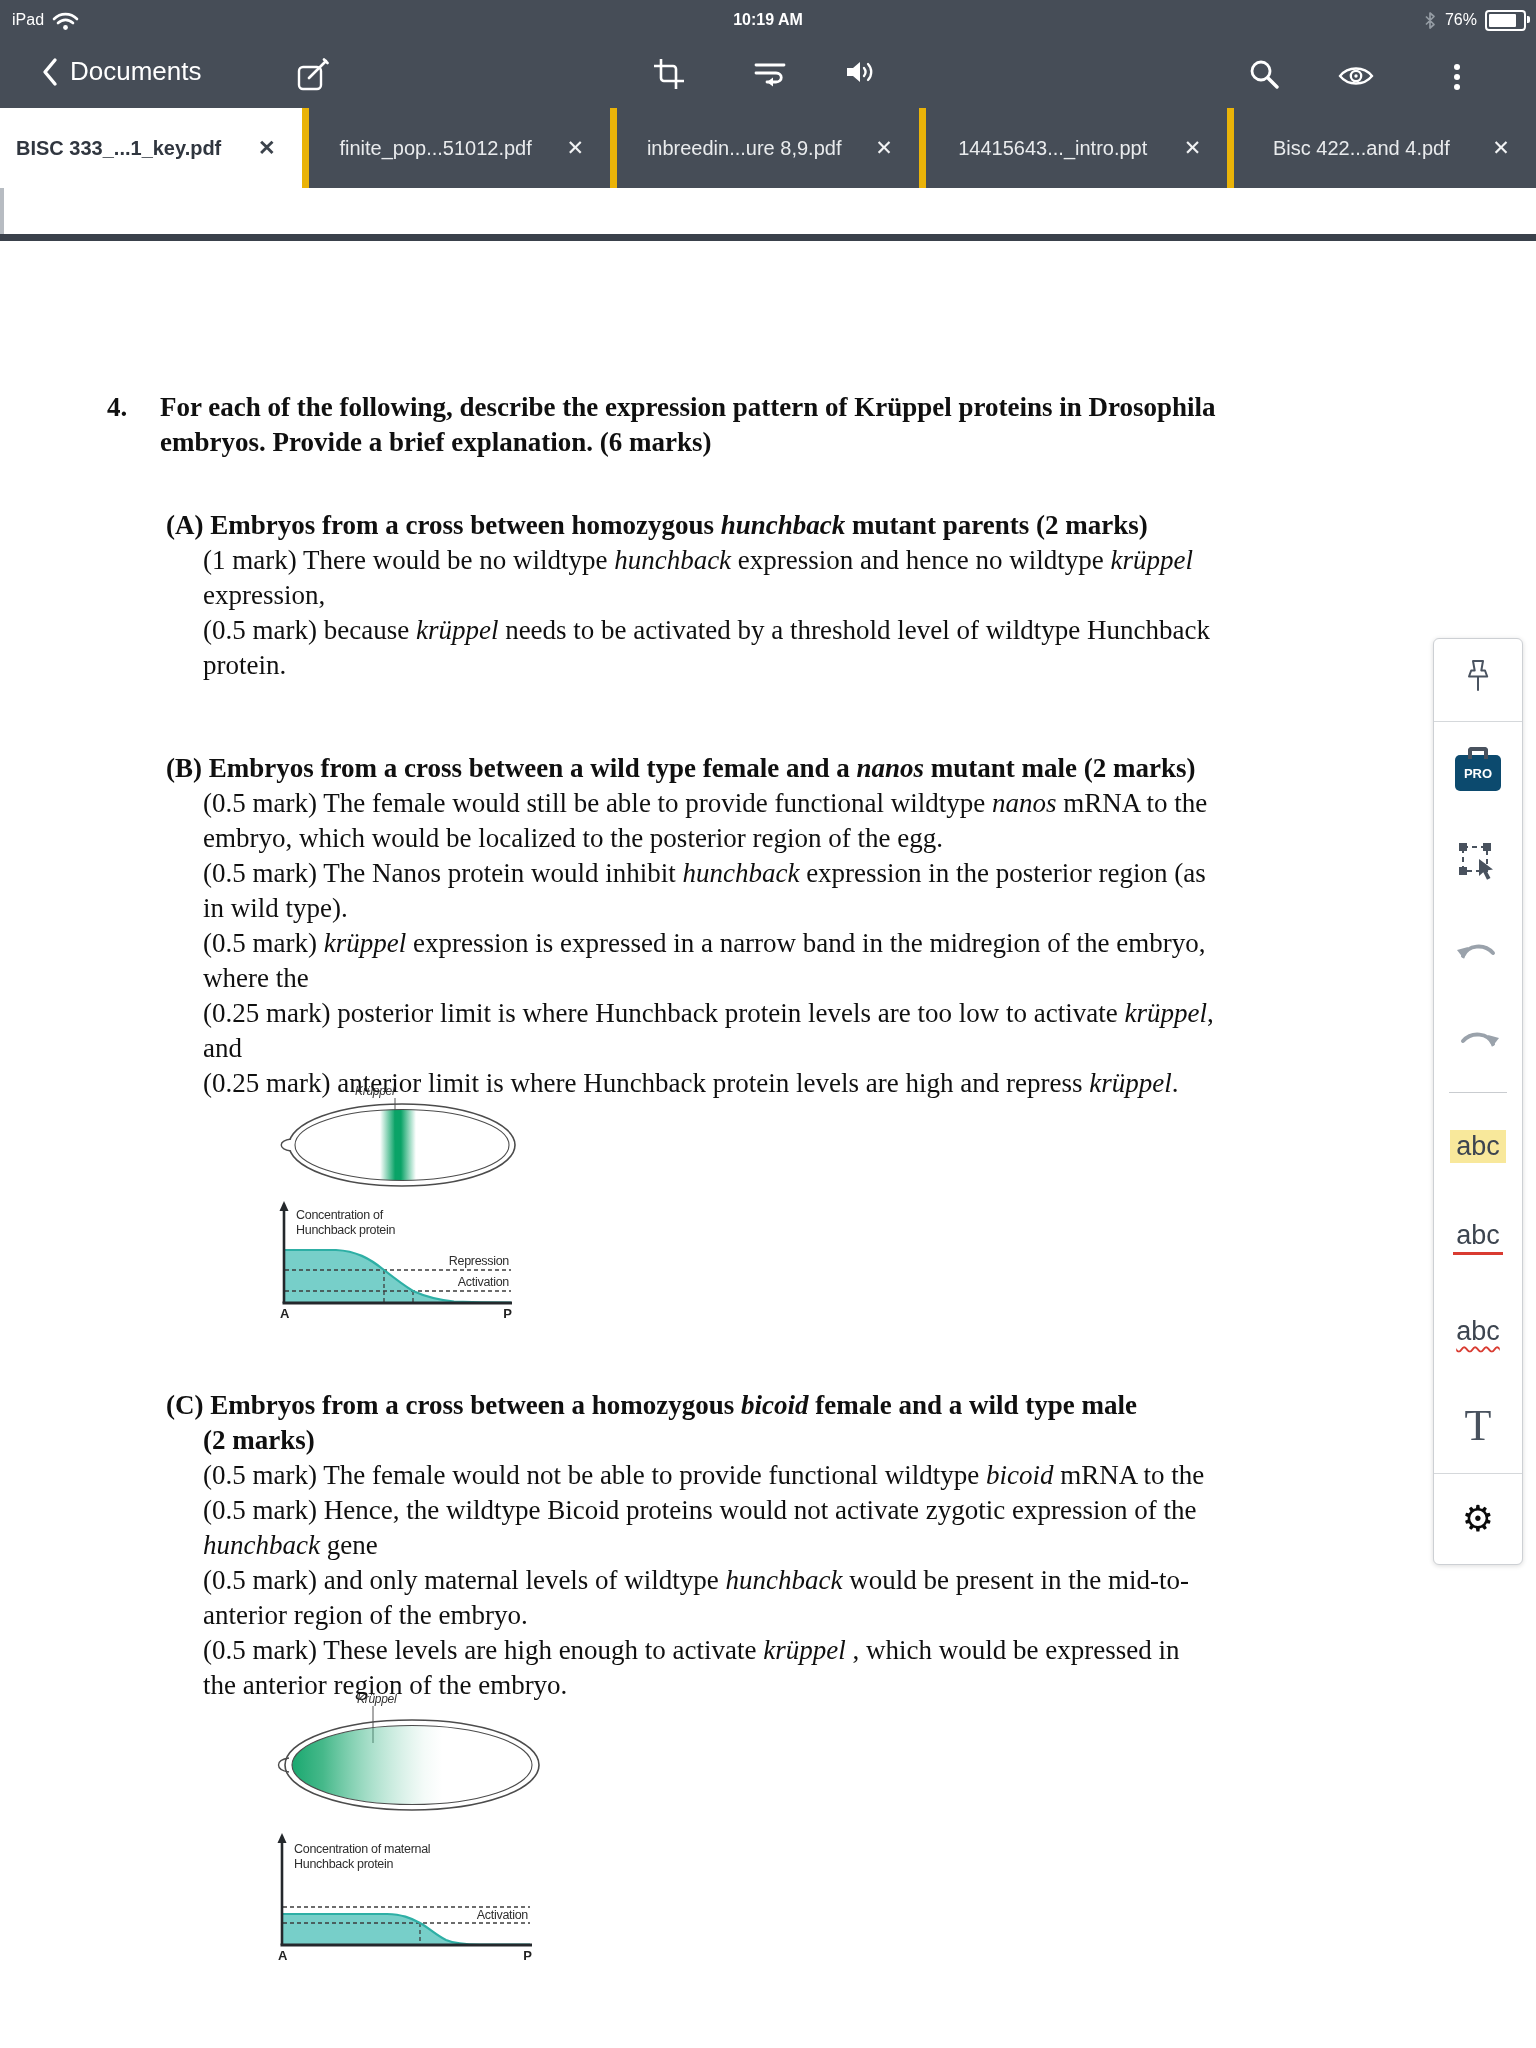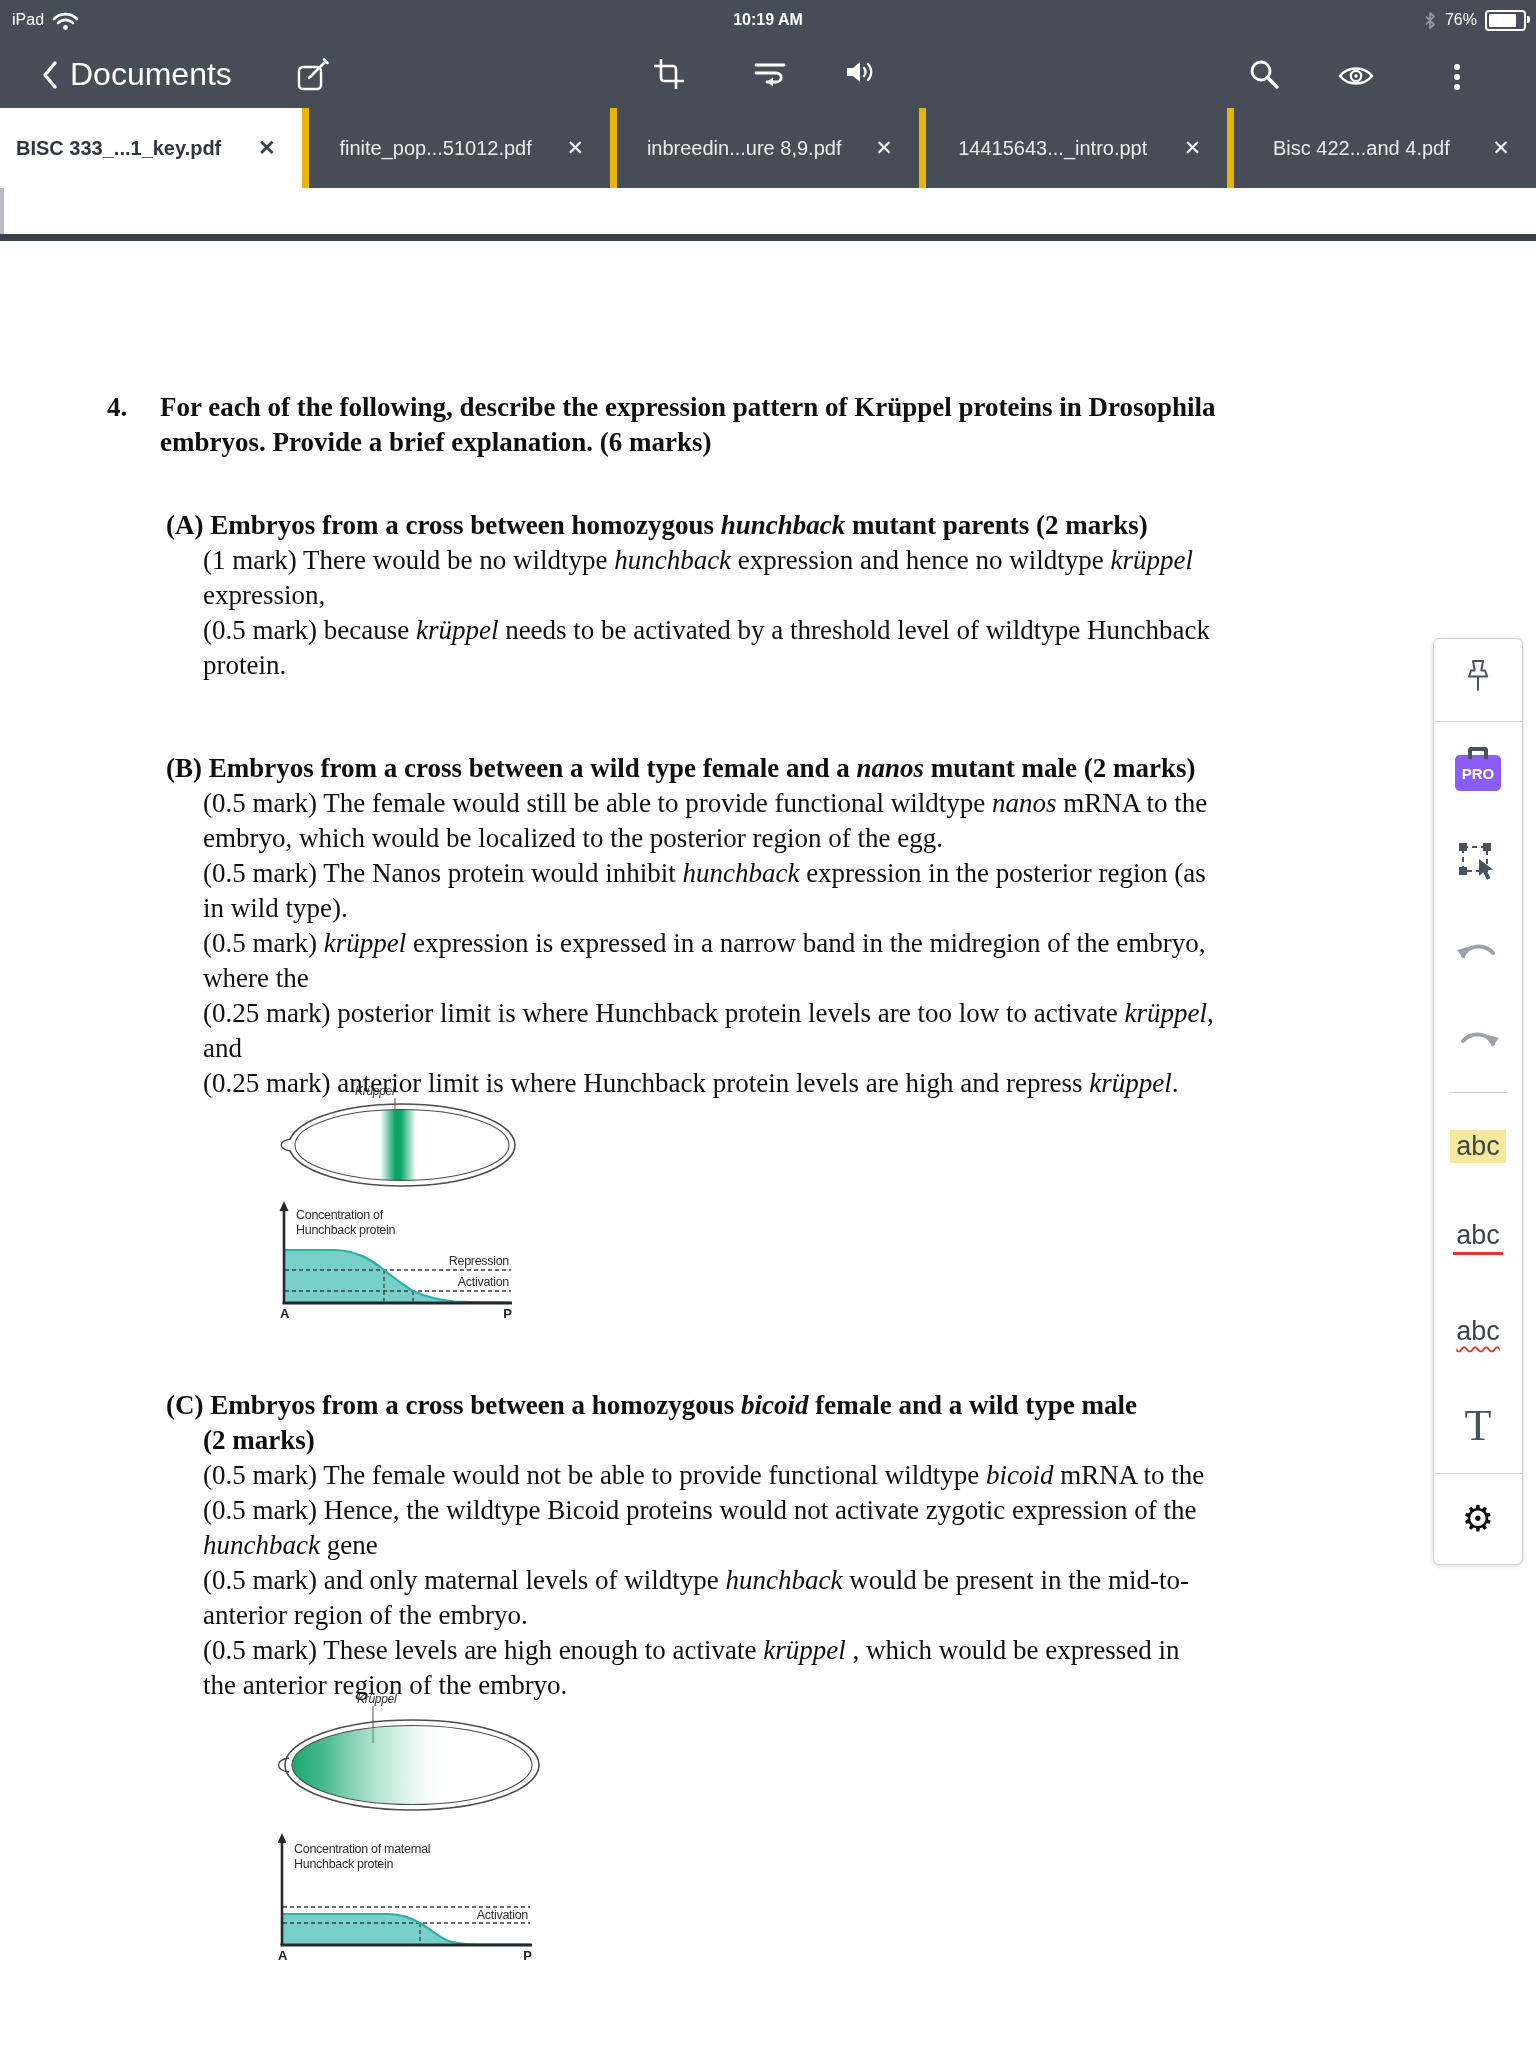--- a/index.html
+++ b/index.html
@@ -9,21 +9,21 @@
   .chrome{position:absolute;top:0;left:0;right:0;height:188px;background:#464d57;}
   .status-bar{position:absolute;top:0;left:0;right:0;height:40px;color:#fff;font-size:16px;}
   .sb-left{position:absolute;left:12px;top:0;height:40px;display:flex;align-items:center;gap:8px;}
   .sb-time{position:absolute;left:0;right:0;top:0;height:40px;display:flex;align-items:center;justify-content:center;font-weight:bold;}
   .sb-right{position:absolute;right:10px;top:0;height:40px;display:flex;align-items:center;gap:8px;}
   .batt{width:37px;height:17px;border:2px solid #fff;border-radius:4px;position:relative;}
   .batt i{position:absolute;top:2px;left:2px;bottom:2px;width:74%;background:#fff;border-radius:1px;}
   .batt::after{content:"";position:absolute;right:-6px;top:4px;width:3px;height:7px;background:#fff;border-radius:0 2px 2px 0;}
   .toolbar{position:absolute;top:40px;left:0;right:0;height:68px;}
   .back{position:absolute;left:42px;top:16px;display:flex;align-items:center;gap:12px;color:#fff;
-        font-size:32px;font-weight:500;cursor:pointer;}
+        font-size:26px;font-weight:500;cursor:pointer;}
   .tb-ic{position:absolute;top:18px;cursor:pointer;}
   .vdots{position:absolute;top:20px;width:10px;}
   .vdots span{width:6px;height:6px;border-radius:50%;background:#fff;display:block;margin:4px auto;}
   
   .tab-bar{position:absolute;top:108px;left:0;right:0;height:80px;display:flex;}
   .tab{width:20.2%;display:flex;align-items:center;color:#e9ebed;font-size:20px;position:relative;cursor:pointer;}
   .tab + .tab{border-left:7px solid #eab308;}
   .tab .lbl{flex:1;text-align:center;white-space:nowrap;overflow:hidden;}
   .tab .tx{padding:0 26px 0 4px;font-size:21px;color:#f2f3f4;cursor:pointer;}
   .tab.active{background:#fff;color:#30363f;font-weight:600;border-left:none;}
@@ -52,22 +52,22 @@
   
   .side-panel{position:absolute;top:638px;right:13px;width:88px;background:#fff;
     border:1px solid #cdd0d4;border-radius:6px;box-shadow:0 1px 5px rgba(0,0,0,.14);
     display:flex;flex-direction:column;align-items:center;z-index:5;}
   .cell{width:100%;display:flex;align-items:center;justify-content:center;cursor:pointer;}
   .c-pin{height:82px;border-bottom:1px solid #d5d8db;}
   .c-pro{height:94px;} .c-sel{height:92px;} .c-undo{height:90px;} .c-redo{height:86px;}
   .divider{width:58px;height:1px;background:#c9ccd0;margin:8px 0;}
   .c-hl{height:90px;} .c-ul{height:94px;} .c-sq{height:92px;} .c-T{height:96px;}
   .c-gear{height:90px;border-top:1px solid #d5d8db;}
-  .pro{width:46px;height:36px;background:#8b5cf6;border-radius:5px;position:relative;color:#fff;
-       font-weight:bold;font-size:15px;display:flex;align-items:center;justify-content:center;margin-top:8px;}
+  .pro{width:46px;height:36px;background:#0c4a6e;border-radius:5px;position:relative;color:#fff;
+       font-weight:bold;font-size:13px;display:flex;align-items:center;justify-content:center;margin-top:8px;}
   .pro::before{content:"";position:absolute;top:-8px;left:13px;width:12px;height:8px;
        border:4px solid #49525e;border-bottom:none;border-radius:4px 4px 0 0;}
   .abc{font-size:27px;color:#3d4550;line-height:1;}
   .hl{background:#f8e89b;padding:3px 6px;}
   .ul{border-bottom:3px solid #d93b31;padding:0 3px 3px;}
   .sq{text-decoration:underline wavy #d93b31 2px;text-underline-offset:6px;padding:0 3px;}
   .Ttool{font-family:"Liberation Serif",serif;font-size:44px;color:#49525e;}
   .gear{font-family:"DejaVu Sans",sans-serif;font-size:36px;color:#0b0b0b;line-height:1;}
 </style>
 </head>

